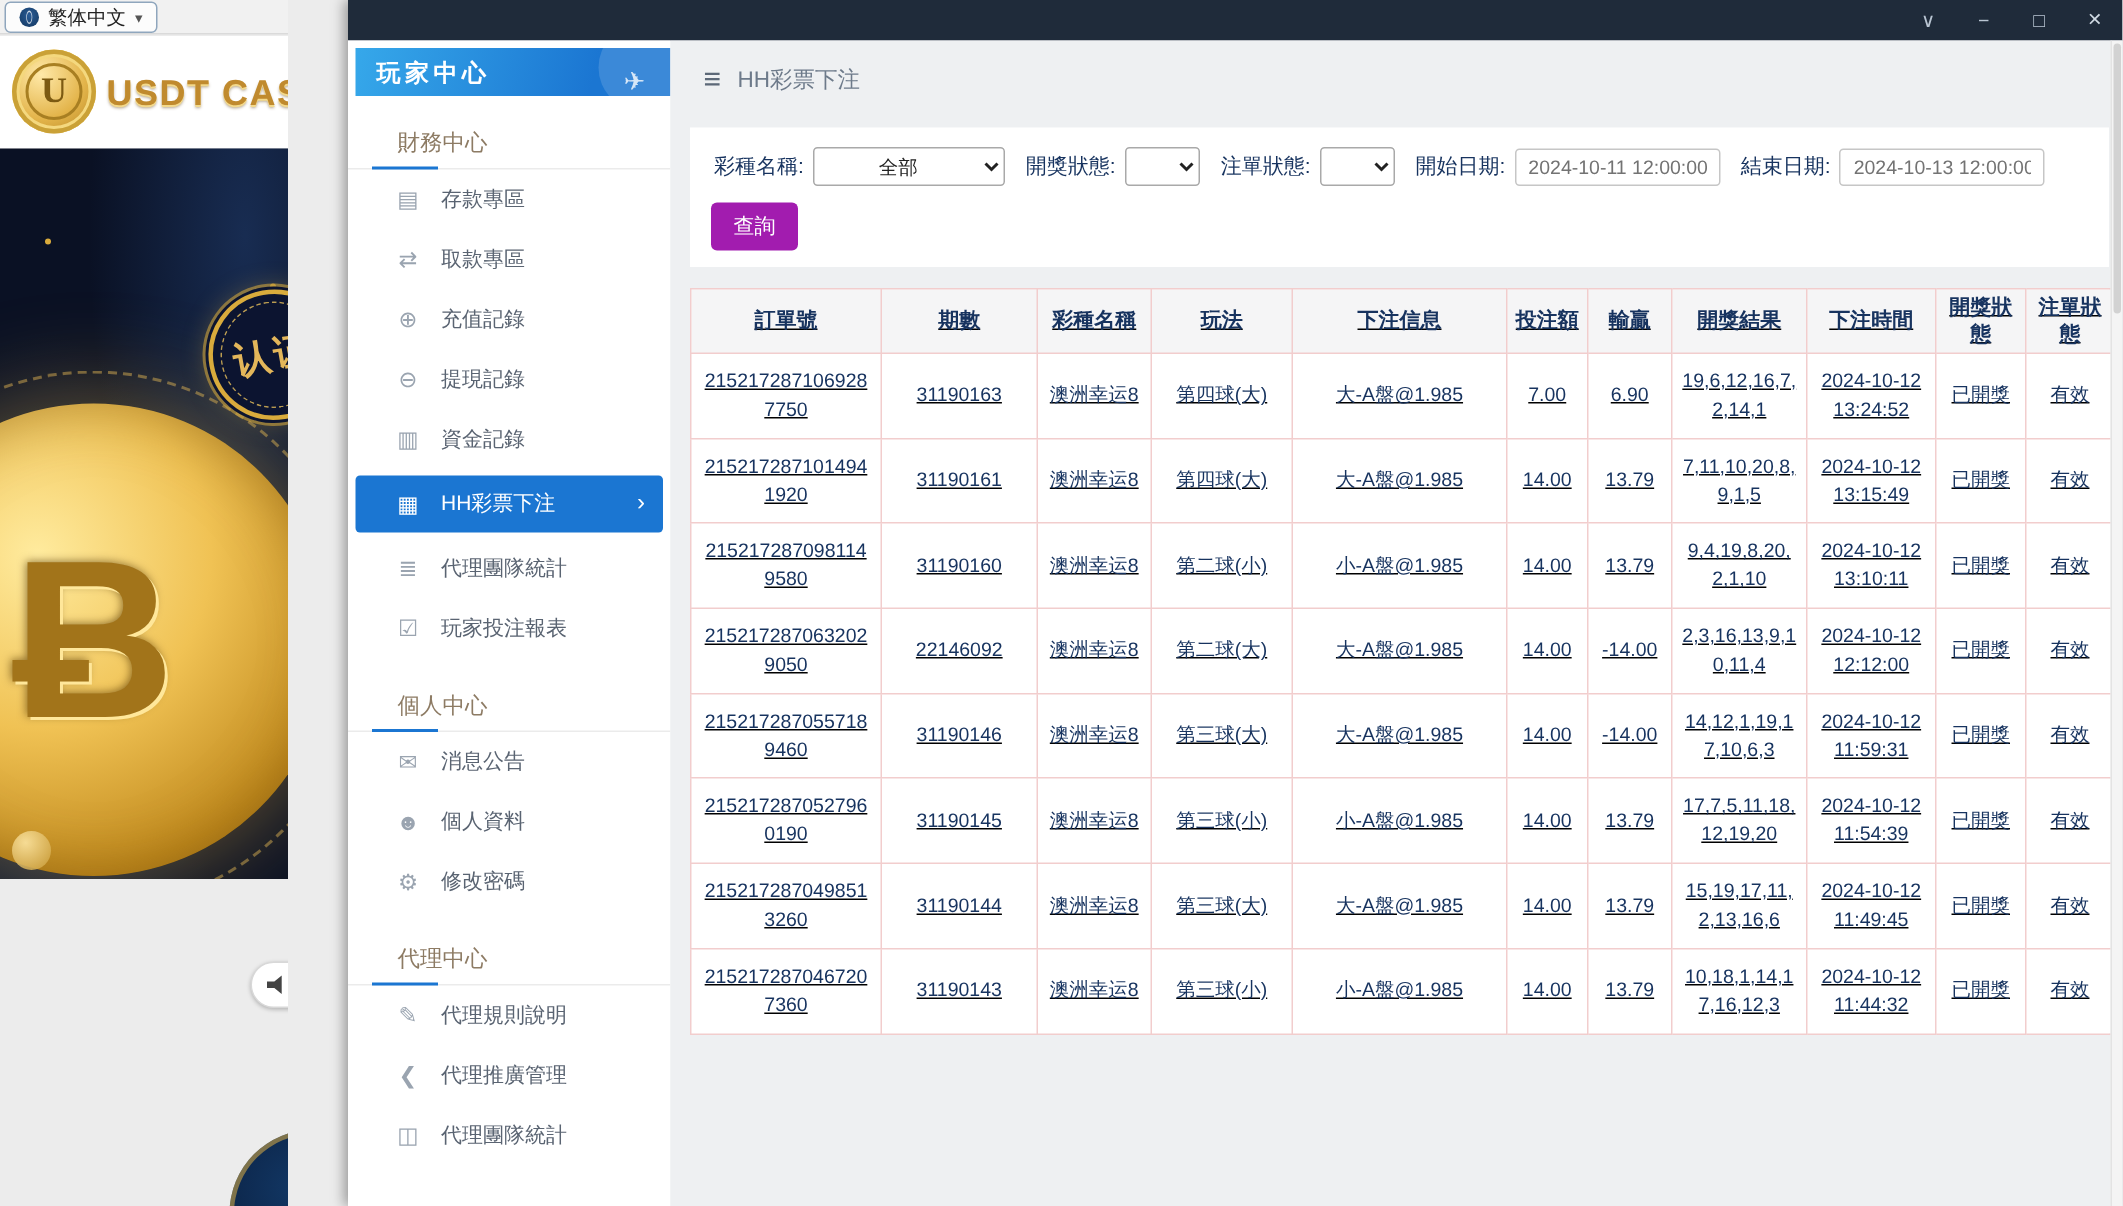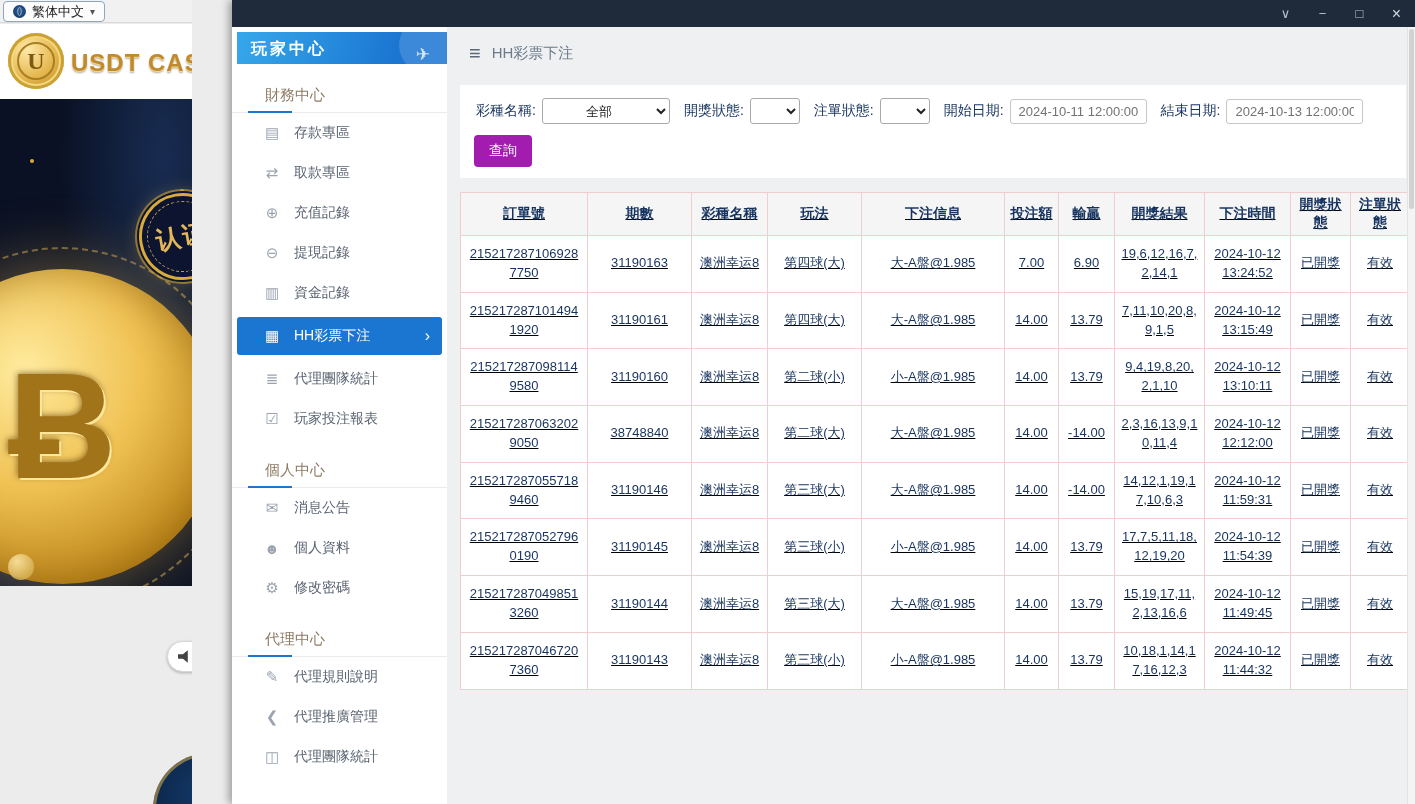--- a/index.html
+++ b/index.html
@@ -323,21 +323,21 @@
                 <td>小-A盤@1.985</td>
                 <td>14.00</td>
                 <td>13.79</td>
                 <td>9,4,19,8,20,2,1,10</td>
                 <td>2024-10-12 13:10:11</td>
                 <td>已開獎</td>
                 <td>有效</td>
               </tr>
               <tr>
                 <td>2152172870632029050</td>
-                <td>38748840</td>
+                <td>22146092</td>
                 <td>澳洲幸运8</td>
                 <td>第二球(大)</td>
                 <td>大-A盤@1.985</td>
                 <td>14.00</td>
                 <td>-14.00</td>
                 <td>2,3,16,13,9,10,11,4</td>
                 <td>2024-10-12 12:12:00</td>
                 <td>已開獎</td>
                 <td>有效</td>
               </tr>

